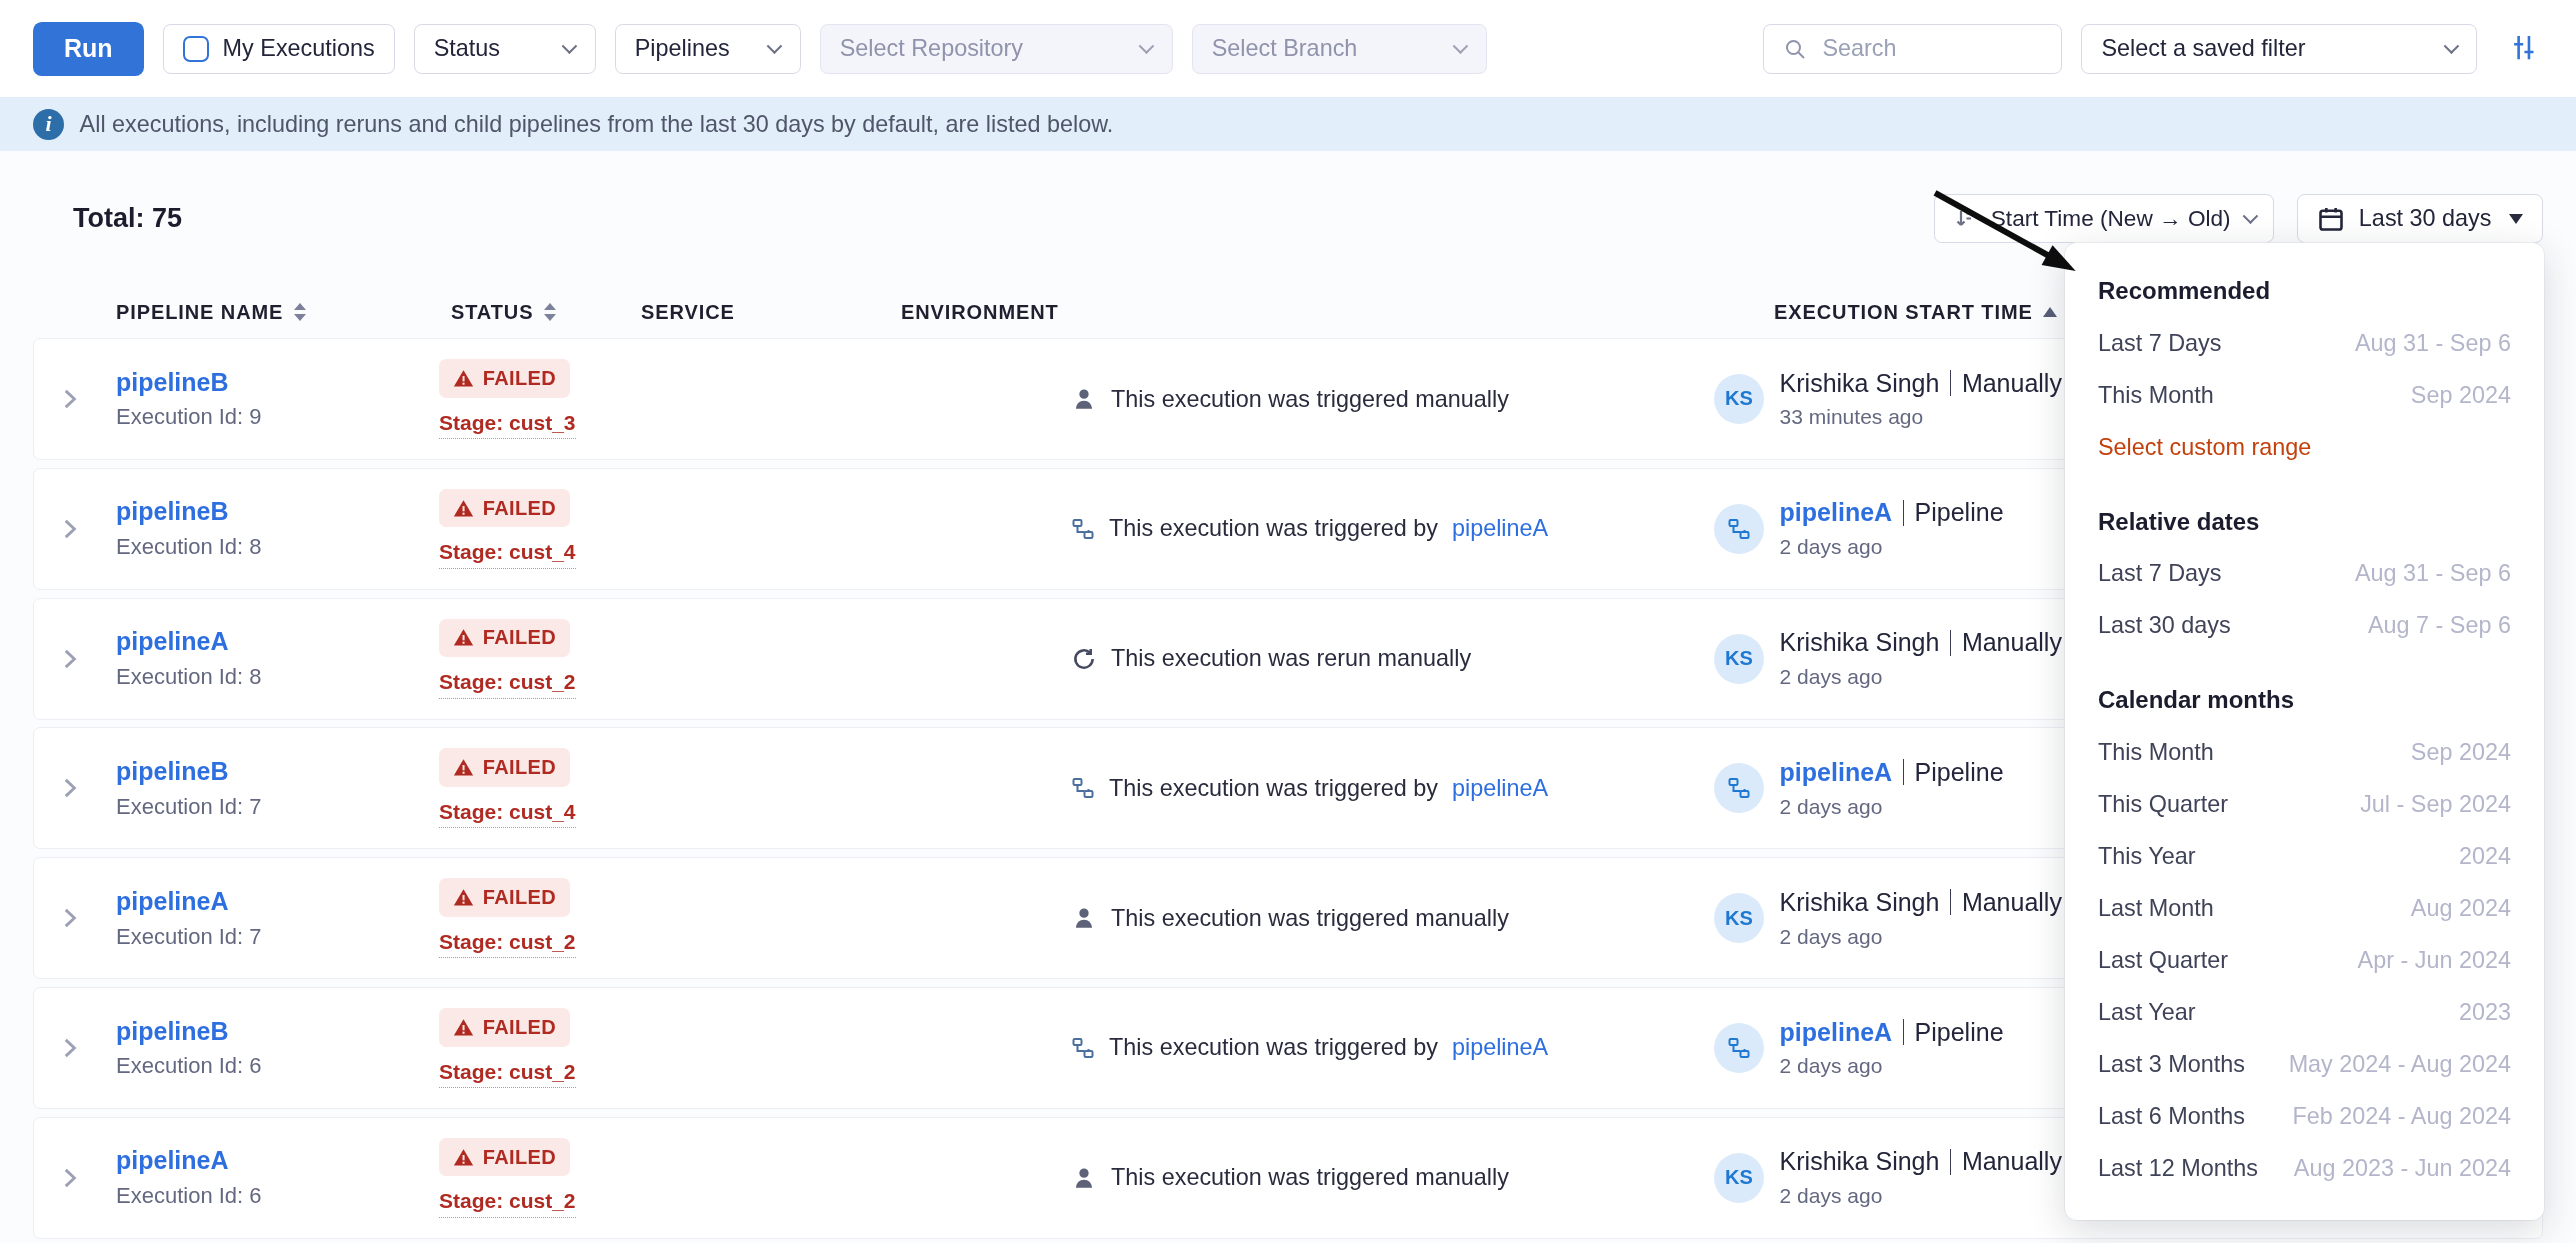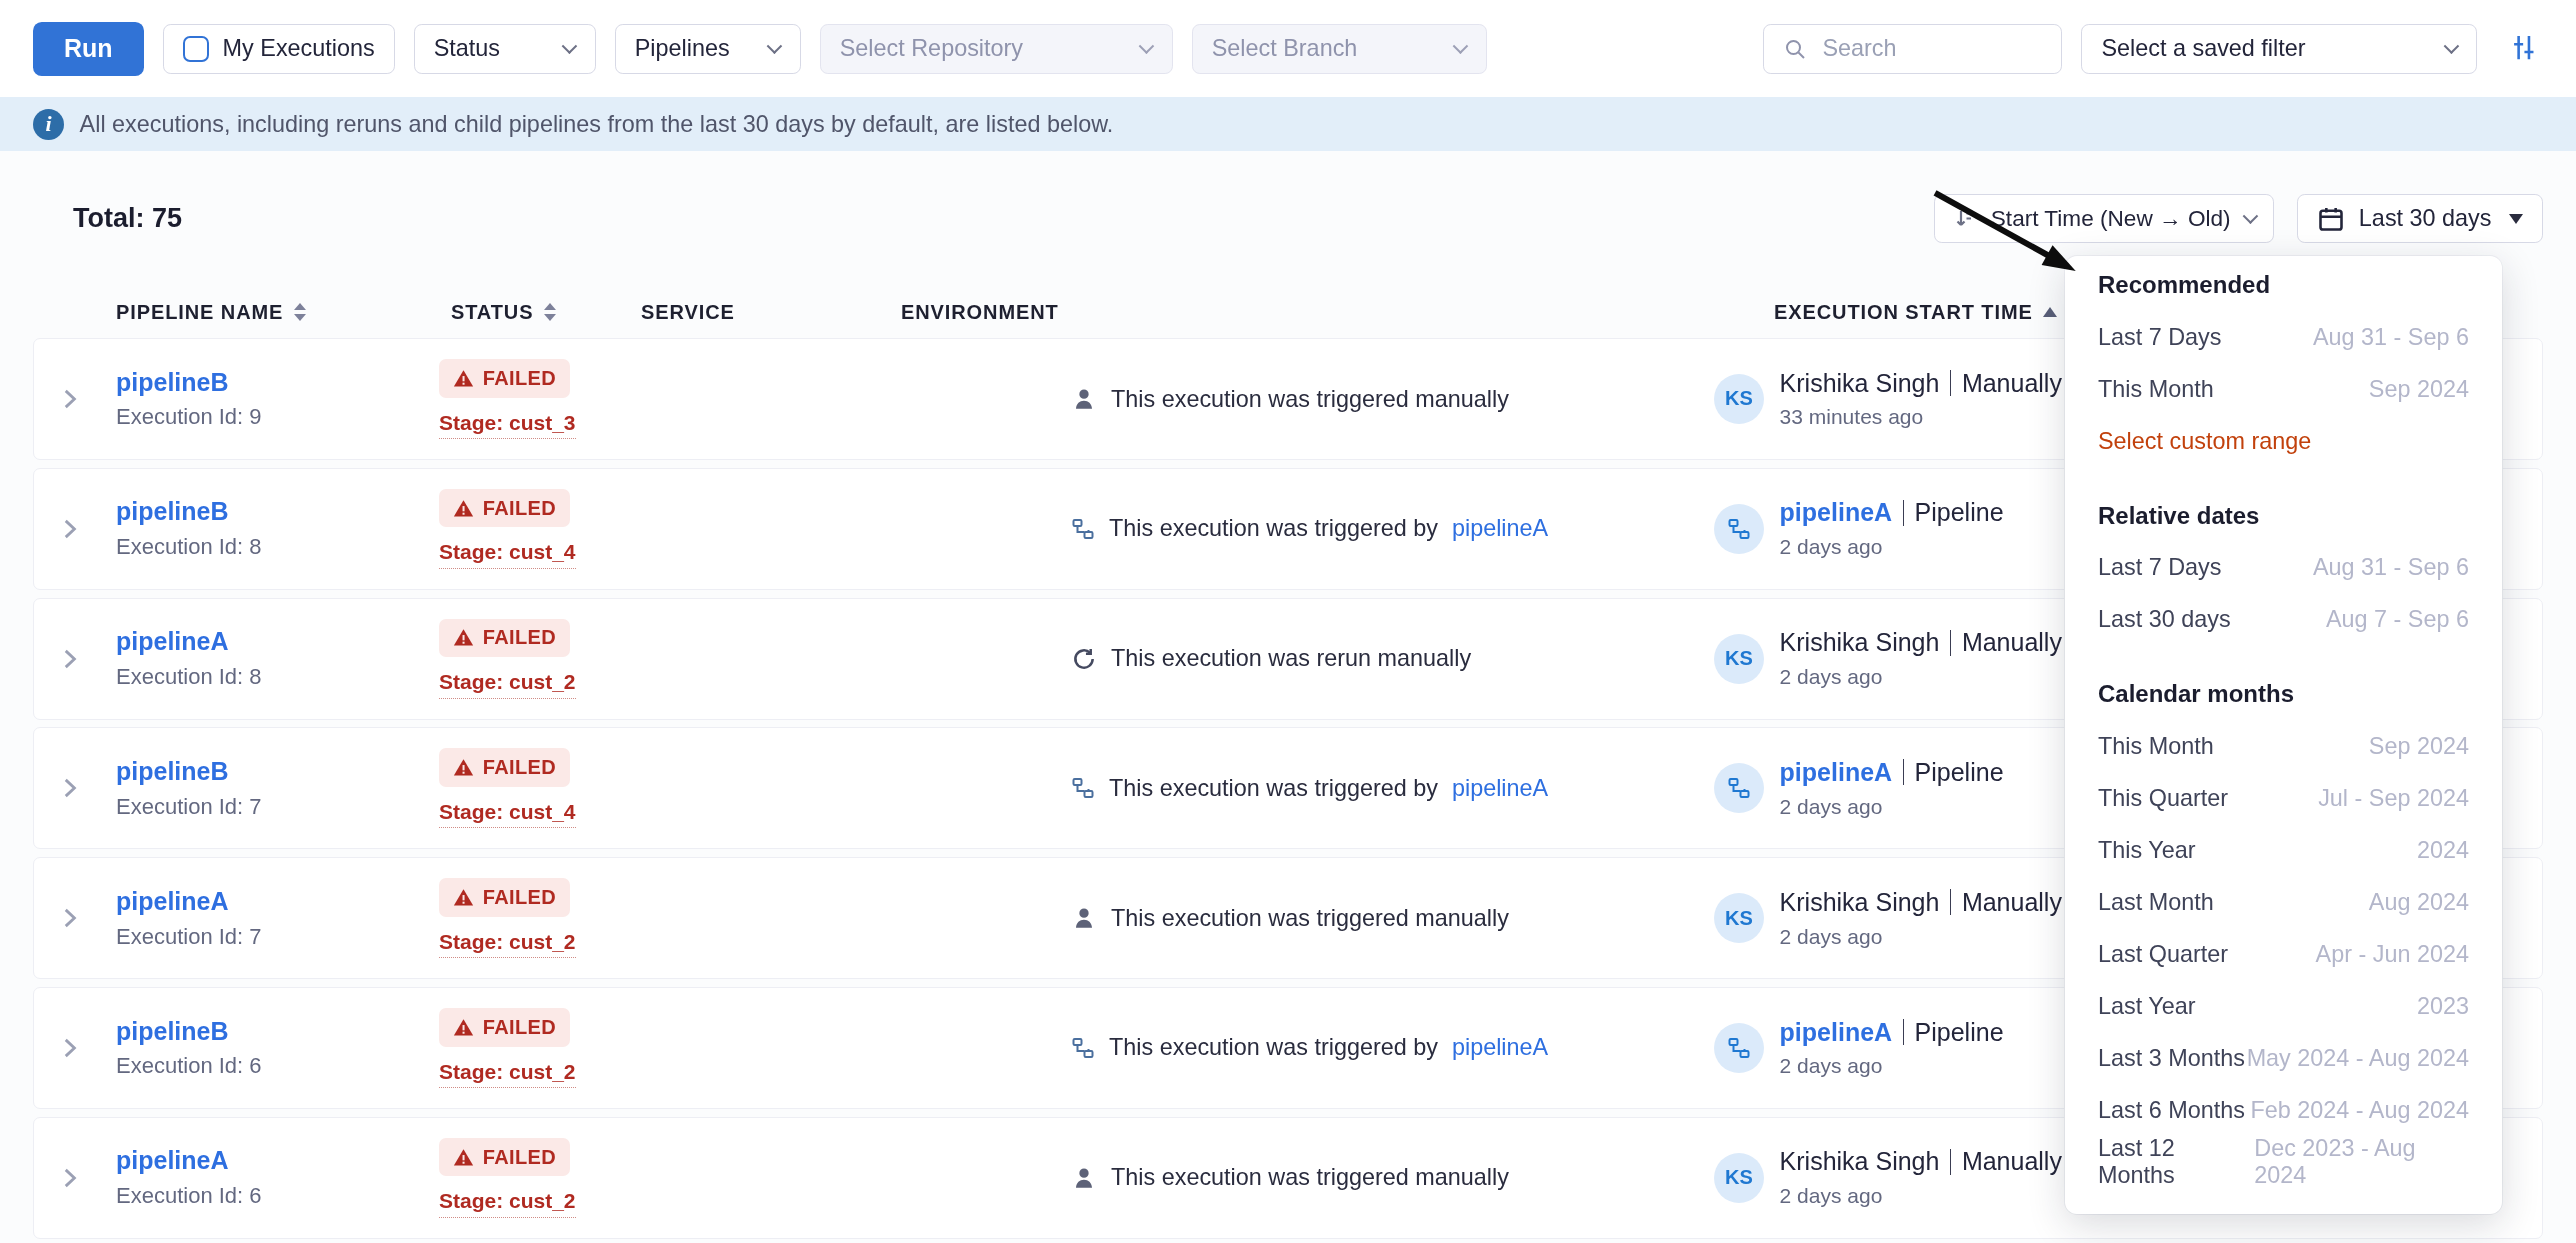--- a/index.html
+++ b/index.html
@@ -67,21 +67,21 @@
   .starter-name-link { color:#2e6fe0; font-weight:700; text-decoration:none; cursor:pointer; }
   .starter-time { font-size:21px; color:#636880; margin-top:7.8px; }
   
   .t-icon, .av { display:none; align-items:center; }
   .trigger-user  .t-icon.ti-user,
   .trigger-child .t-icon.ti-child,
   .trigger-rerun .t-icon.ti-rerun { display:inline-flex; }
   .starter-user .av.av-user, .starter-pipeline .av.av-pipeline { display:flex; }
 
   
-  .menu { position:absolute; left:2065px; top:256px; width:437px; background:#fff; border-radius:12px; box-shadow:0 10.4px 38px rgba(27,32,52,.16), 0 0 0 0.9px #f0f1f5; padding:3px 33px 26px; z-index:30; }
+  .menu { position:absolute; left:2065px; top:243px; width:479px; background:#fff; border-radius:12px; box-shadow:0 10.4px 38px rgba(27,32,52,.16), 0 0 0 0.9px #f0f1f5; padding:22px 33px 26px; z-index:30; }
   .menu-section + .menu-section { margin-top:22.6px; }
   .menu-header { font-size:24px; font-weight:700; color:#1b1d2e; height:52px; display:flex; align-items:center; }
   .menu-item { height:52px; display:flex; align-items:center; justify-content:space-between; font-size:23.4px; cursor:pointer; }
   .menu-item-label { color:#3f4358; }
   .menu-item-label.link { color:#c2410c; }
   .menu-item-value { color:#b3b6ca; }
 
   .annot { position:absolute; left:0; top:0; z-index:40; pointer-events:none; }
   svg { flex:none; }
 </style>
@@ -613,21 +613,21 @@
       <div class="menu-item">
         <span class="menu-item-label">Last 3 Months</span>
         <span class="menu-item-value">May 2024 - Aug 2024</span>
       </div>
       <div class="menu-item">
         <span class="menu-item-label">Last 6 Months</span>
         <span class="menu-item-value">Feb 2024 - Aug 2024</span>
       </div>
       <div class="menu-item">
         <span class="menu-item-label">Last 12 Months</span>
-        <span class="menu-item-value">Dec 2023 - Aug 2024</span>
+        <span class="menu-item-value">Aug 2023 - Jun 2024</span>
       </div>
     </div>
   </div>
 
 <svg class="annot" width="2576" height="1244" viewBox="0 0 2966 1432">
   <line x1="2228" y1="222" x2="2362" y2="296" stroke="#0d0d0d" stroke-width="7"></line>
   <polygon points="2390,312 2350.7,304.9 2363.3,282.1" fill="#0d0d0d"></polygon>
 </svg>
 
 

